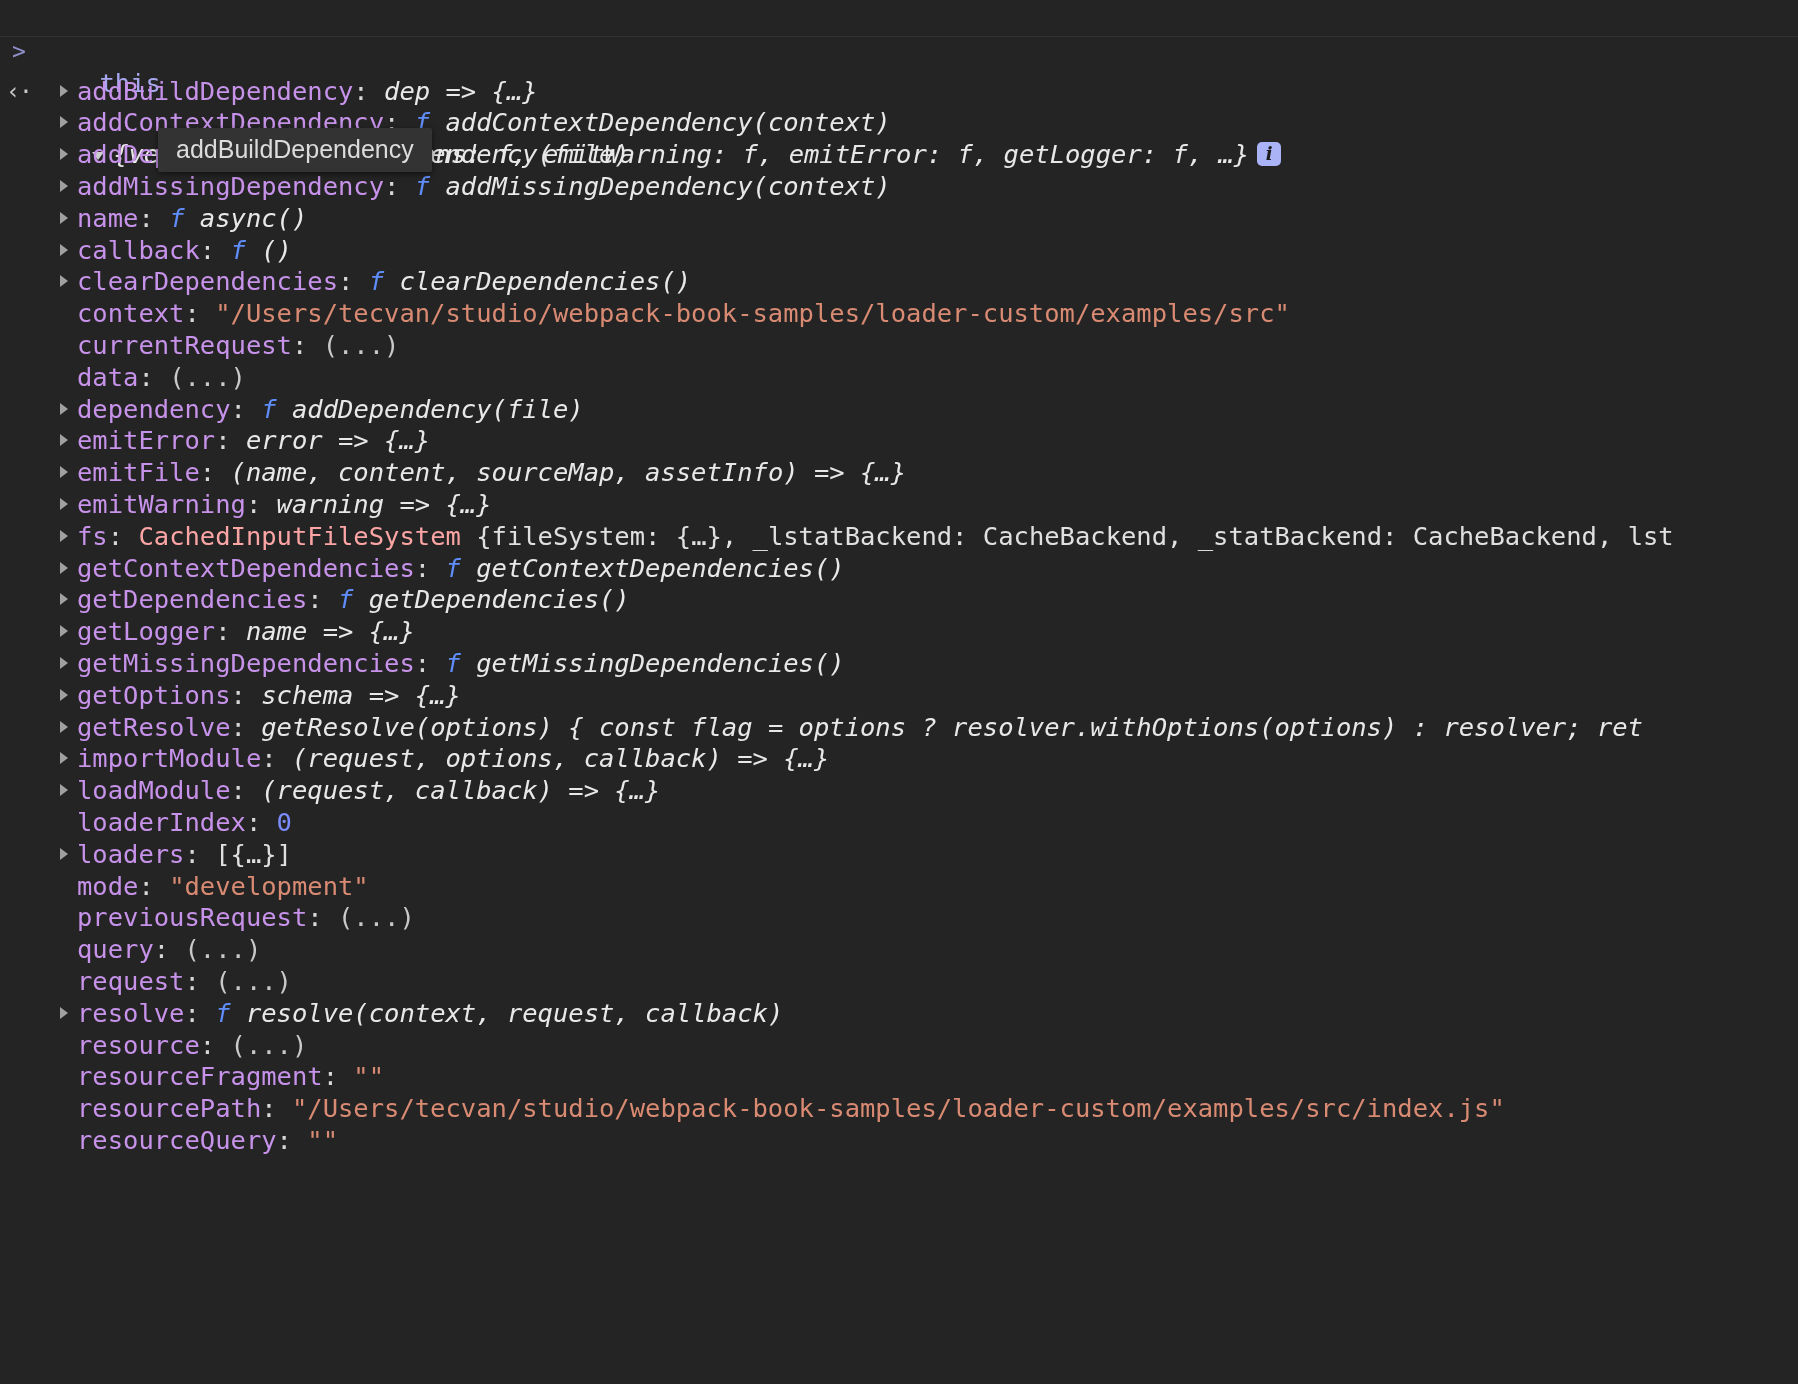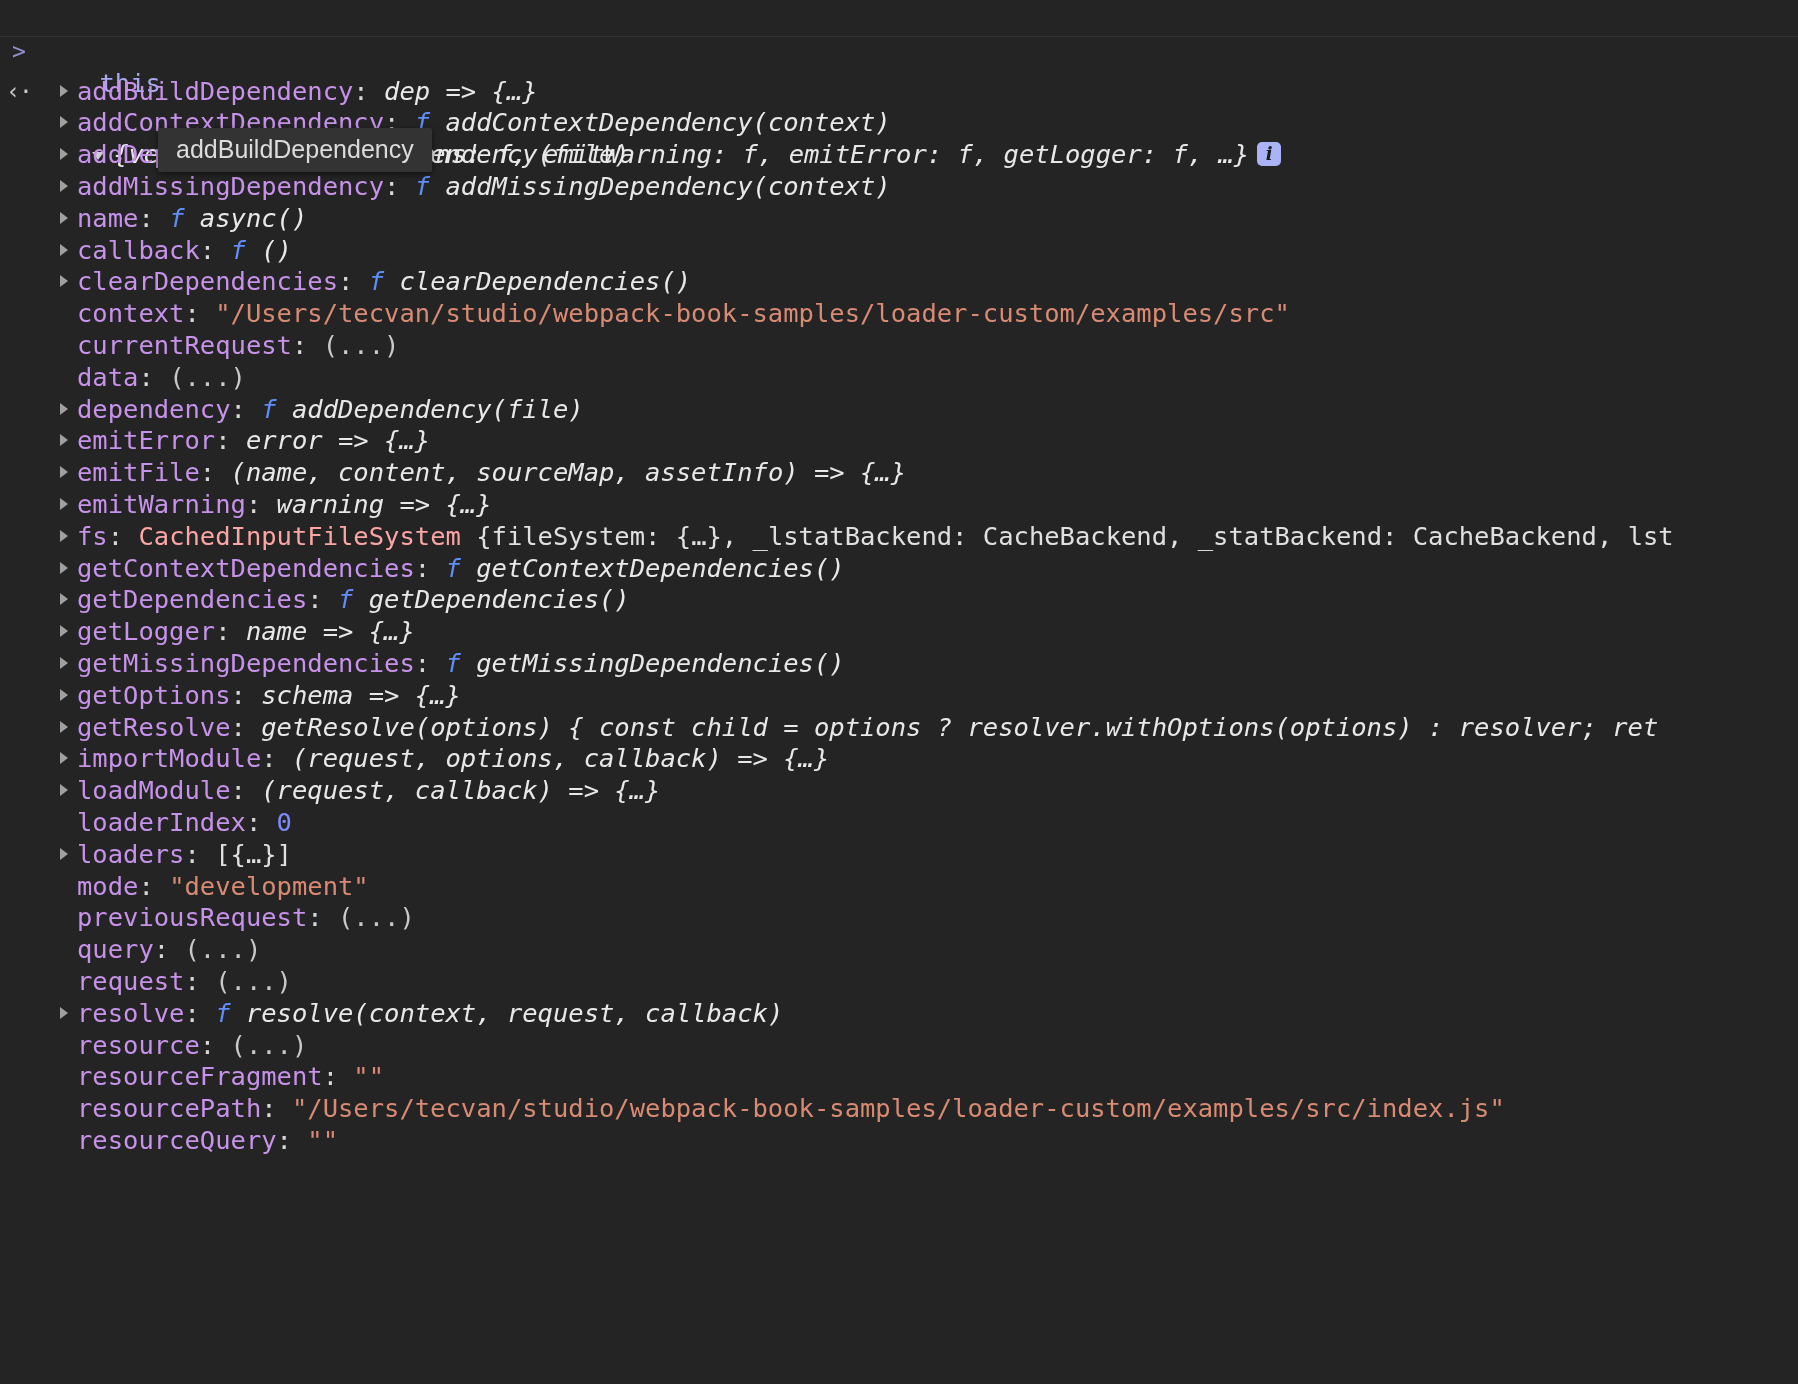--- a/index.html
+++ b/index.html
@@ -162,21 +162,21 @@
       <div class="row"><span class="lvl0"><span class="tri closed"></span><span class="tok-key">dependency</span><span class="tok-punct">: </span><span class="tok-fnkw">f </span><span class="tok-fnsig">addDependency(file)</span></span></div>
       <div class="row"><span class="lvl0"><span class="tri closed"></span><span class="tok-key">emitError</span><span class="tok-punct">: </span><span class="tok-arrowfn">error =&gt; {…}</span></span></div>
       <div class="row"><span class="lvl0"><span class="tri closed"></span><span class="tok-key">emitFile</span><span class="tok-punct">: </span><span class="tok-arrowfn">(name, content, sourceMap, assetInfo) =&gt; {…}</span></span></div>
       <div class="row"><span class="lvl0"><span class="tri closed"></span><span class="tok-key">emitWarning</span><span class="tok-punct">: </span><span class="tok-arrowfn">warning =&gt; {…}</span></span></div>
       <div class="row"><span class="lvl0"><span class="tri closed"></span><span class="tok-key">fs</span><span class="tok-punct">: </span><span class="tok-cls">CachedInputFileSystem </span><span class="tok-plain">{fileSystem: {…}, _lstatBackend: CacheBackend, _statBackend: CacheBackend, lst</span></span></div>
       <div class="row"><span class="lvl0"><span class="tri closed"></span><span class="tok-key">getContextDependencies</span><span class="tok-punct">: </span><span class="tok-fnkw">f </span><span class="tok-fnsig">getContextDependencies()</span></span></div>
       <div class="row"><span class="lvl0"><span class="tri closed"></span><span class="tok-key">getDependencies</span><span class="tok-punct">: </span><span class="tok-fnkw">f </span><span class="tok-fnsig">getDependencies()</span></span></div>
       <div class="row"><span class="lvl0"><span class="tri closed"></span><span class="tok-key">getLogger</span><span class="tok-punct">: </span><span class="tok-arrowfn">name =&gt; {…}</span></span></div>
       <div class="row"><span class="lvl0"><span class="tri closed"></span><span class="tok-key">getMissingDependencies</span><span class="tok-punct">: </span><span class="tok-fnkw">f </span><span class="tok-fnsig">getMissingDependencies()</span></span></div>
       <div class="row"><span class="lvl0"><span class="tri closed"></span><span class="tok-key">getOptions</span><span class="tok-punct">: </span><span class="tok-arrowfn">schema =&gt; {…}</span></span></div>
-      <div class="row"><span class="lvl0"><span class="tri closed"></span><span class="tok-key">getResolve</span><span class="tok-punct">: </span><span class="tok-arrowfn">getResolve(options) { const child = options ? resolver.withOptions(options) : resolver; ret</span></span></div>
+      <div class="row"><span class="lvl0"><span class="tri closed"></span><span class="tok-key">getResolve</span><span class="tok-punct">: </span><span class="tok-arrowfn">getResolve(options) { const flag = options ? resolver.withOptions(options) : resolver; ret</span></span></div>
       <div class="row"><span class="lvl0"><span class="tri closed"></span><span class="tok-key">importModule</span><span class="tok-punct">: </span><span class="tok-arrowfn">(request, options, callback) =&gt; {…}</span></span></div>
       <div class="row"><span class="lvl0"><span class="tri closed"></span><span class="tok-key">loadModule</span><span class="tok-punct">: </span><span class="tok-arrowfn">(request, callback) =&gt; {…}</span></span></div>
       <div class="row"><span class="lvl0"><span class="tri-pad"></span><span class="tok-key">loaderIndex</span><span class="tok-punct">: </span><span class="tok-num">0</span></span></div>
       <div class="row"><span class="lvl0"><span class="tri closed"></span><span class="tok-key">loaders</span><span class="tok-punct">: </span><span class="tok-plain">[{…}]</span></span></div>
       <div class="row"><span class="lvl0"><span class="tri-pad"></span><span class="tok-key">mode</span><span class="tok-punct">: </span><span class="tok-str">"development"</span></span></div>
       <div class="row"><span class="lvl0"><span class="tri-pad"></span><span class="tok-key">previousRequest</span><span class="tok-punct">: </span><span class="tok-ellip">(...)</span></span></div>
       <div class="row"><span class="lvl0"><span class="tri-pad"></span><span class="tok-key">query</span><span class="tok-punct">: </span><span class="tok-ellip">(...)</span></span></div>
       <div class="row"><span class="lvl0"><span class="tri-pad"></span><span class="tok-key">request</span><span class="tok-punct">: </span><span class="tok-ellip">(...)</span></span></div>
       <div class="row"><span class="lvl0"><span class="tri closed"></span><span class="tok-key">resolve</span><span class="tok-punct">: </span><span class="tok-fnkw">f </span><span class="tok-fnsig">resolve(context, request, callback)</span></span></div>
       <div class="row"><span class="lvl0"><span class="tri-pad"></span><span class="tok-key">resource</span><span class="tok-punct">: </span><span class="tok-ellip">(...)</span></span></div>

